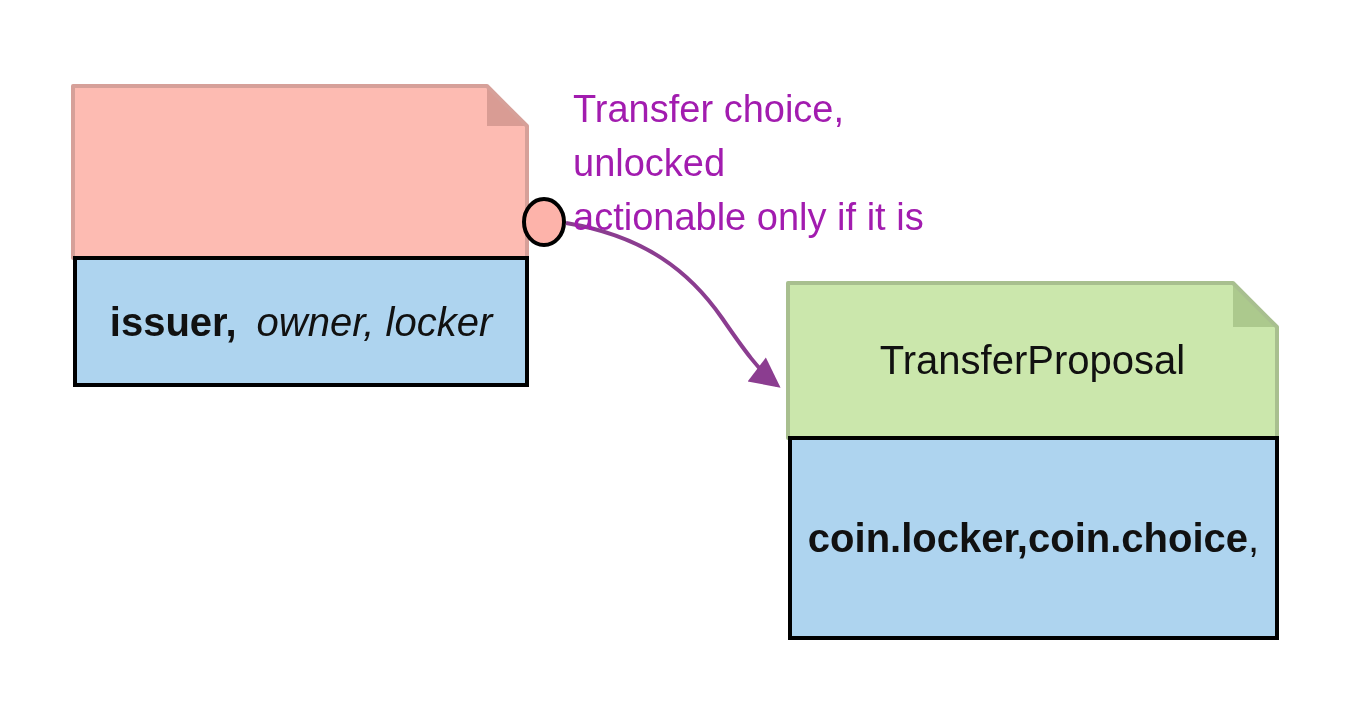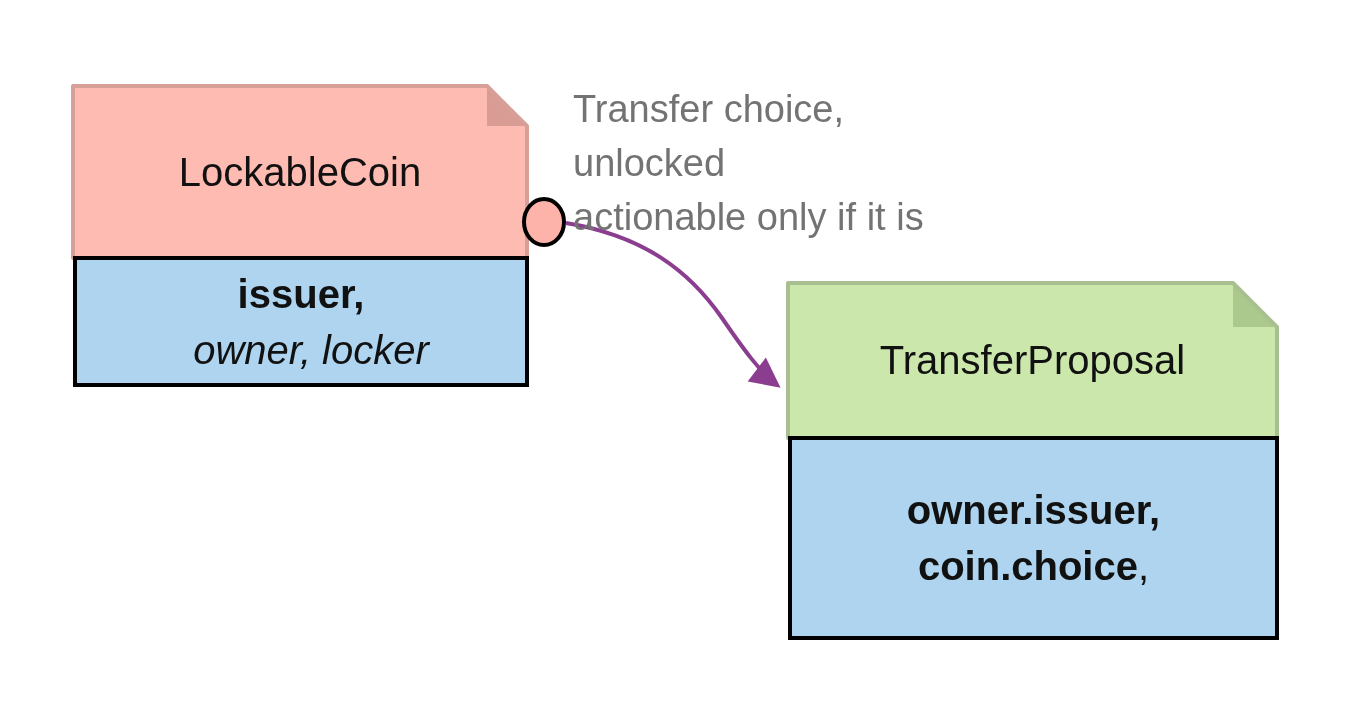--- a/index.html
+++ b/index.html
@@ -28,36 +28,36 @@
     display: flex;
     align-items: center;
     justify-content: center;
     text-align: center;
   }
   .node-title {
     font-size: 40px;
     font-weight: 400;
   }
   .fields {
-    flex-direction: column;
+    flex-direction: row;
   }
   .fields .line {
     font-size: 40px;
     line-height: 56px;
   }
   .bold { font-weight: 700; }
   .italic { font-style: italic; margin-left: 20px; }
   .regular { font-weight: 400; font-style: normal; }
   .annotation {
     position: absolute;
     left: 573px;
     top: 82px;
     font-size: 38px;
     line-height: 54px;
-    color: #737373;
+    color: #a21caf;
     text-align: left;
   }
 </style>
 </head>
 <body>
 
 <div class="canvas">
 
   <svg class="shapes-svg" viewBox="0 0 1350 714" xmlns="http://www.w3.org/2000/svg">
     <defs>
@@ -76,31 +76,30 @@
     <path d="M1233,283 L1277,327 L1233,327 Z" fill="#ACC98D"></path>
     <path fill="none" stroke-width="4" stroke-linejoin="round" d="M788,283 L1233,283 L1277,327 L1277,438 L788,438 Z" stroke="#A8BF8F"></path>
 
     <rect x="790" y="438" width="487" height="200" stroke-width="4" fill="#AED4EF" stroke="#000000"></rect>
 
     <ellipse cx="544" cy="222" rx="20" ry="23" stroke-width="4" fill="#FDB3AA" stroke="#000000"></ellipse>
 
     <path fill="none" stroke-width="4" marker-end="url(#arrowhead)" d="M566,223 C645,236 690,272 722,318 C744,350 760,372 777,385" stroke="#8B3D90"></path>
   </svg>
 
-  <div class="txt node-title" style="left:73px; top:86px; width:454px; height:172px;">LockableCoin</div>
 
   <div class="txt fields" style="left:75px; top:258px; width:452px; height:127px;">
     <div class="line bold">issuer,</div>
     <div class="line italic">owner, locker</div>
   </div>
 
   <div class="txt node-title" style="left:788px; top:283px; width:489px; height:155px;text-align:right;">TransferProposal</div>
 
   <div class="txt fields" style="left:790px; top:438px; width:487px; height:200px;">
-    <div class="line bold">owner.issuer,</div>
+    <div class="line bold">coin.locker,</div>
     <div class="line"><span class="bold">coin.choice</span><span class="regular">,</span></div>
   </div>
 
   <div class="annotation">
     <div>Transfer choice,</div>
     <div>unlocked</div>
     <div>actionable only if it is</div>
   </div>
 
 </div>

